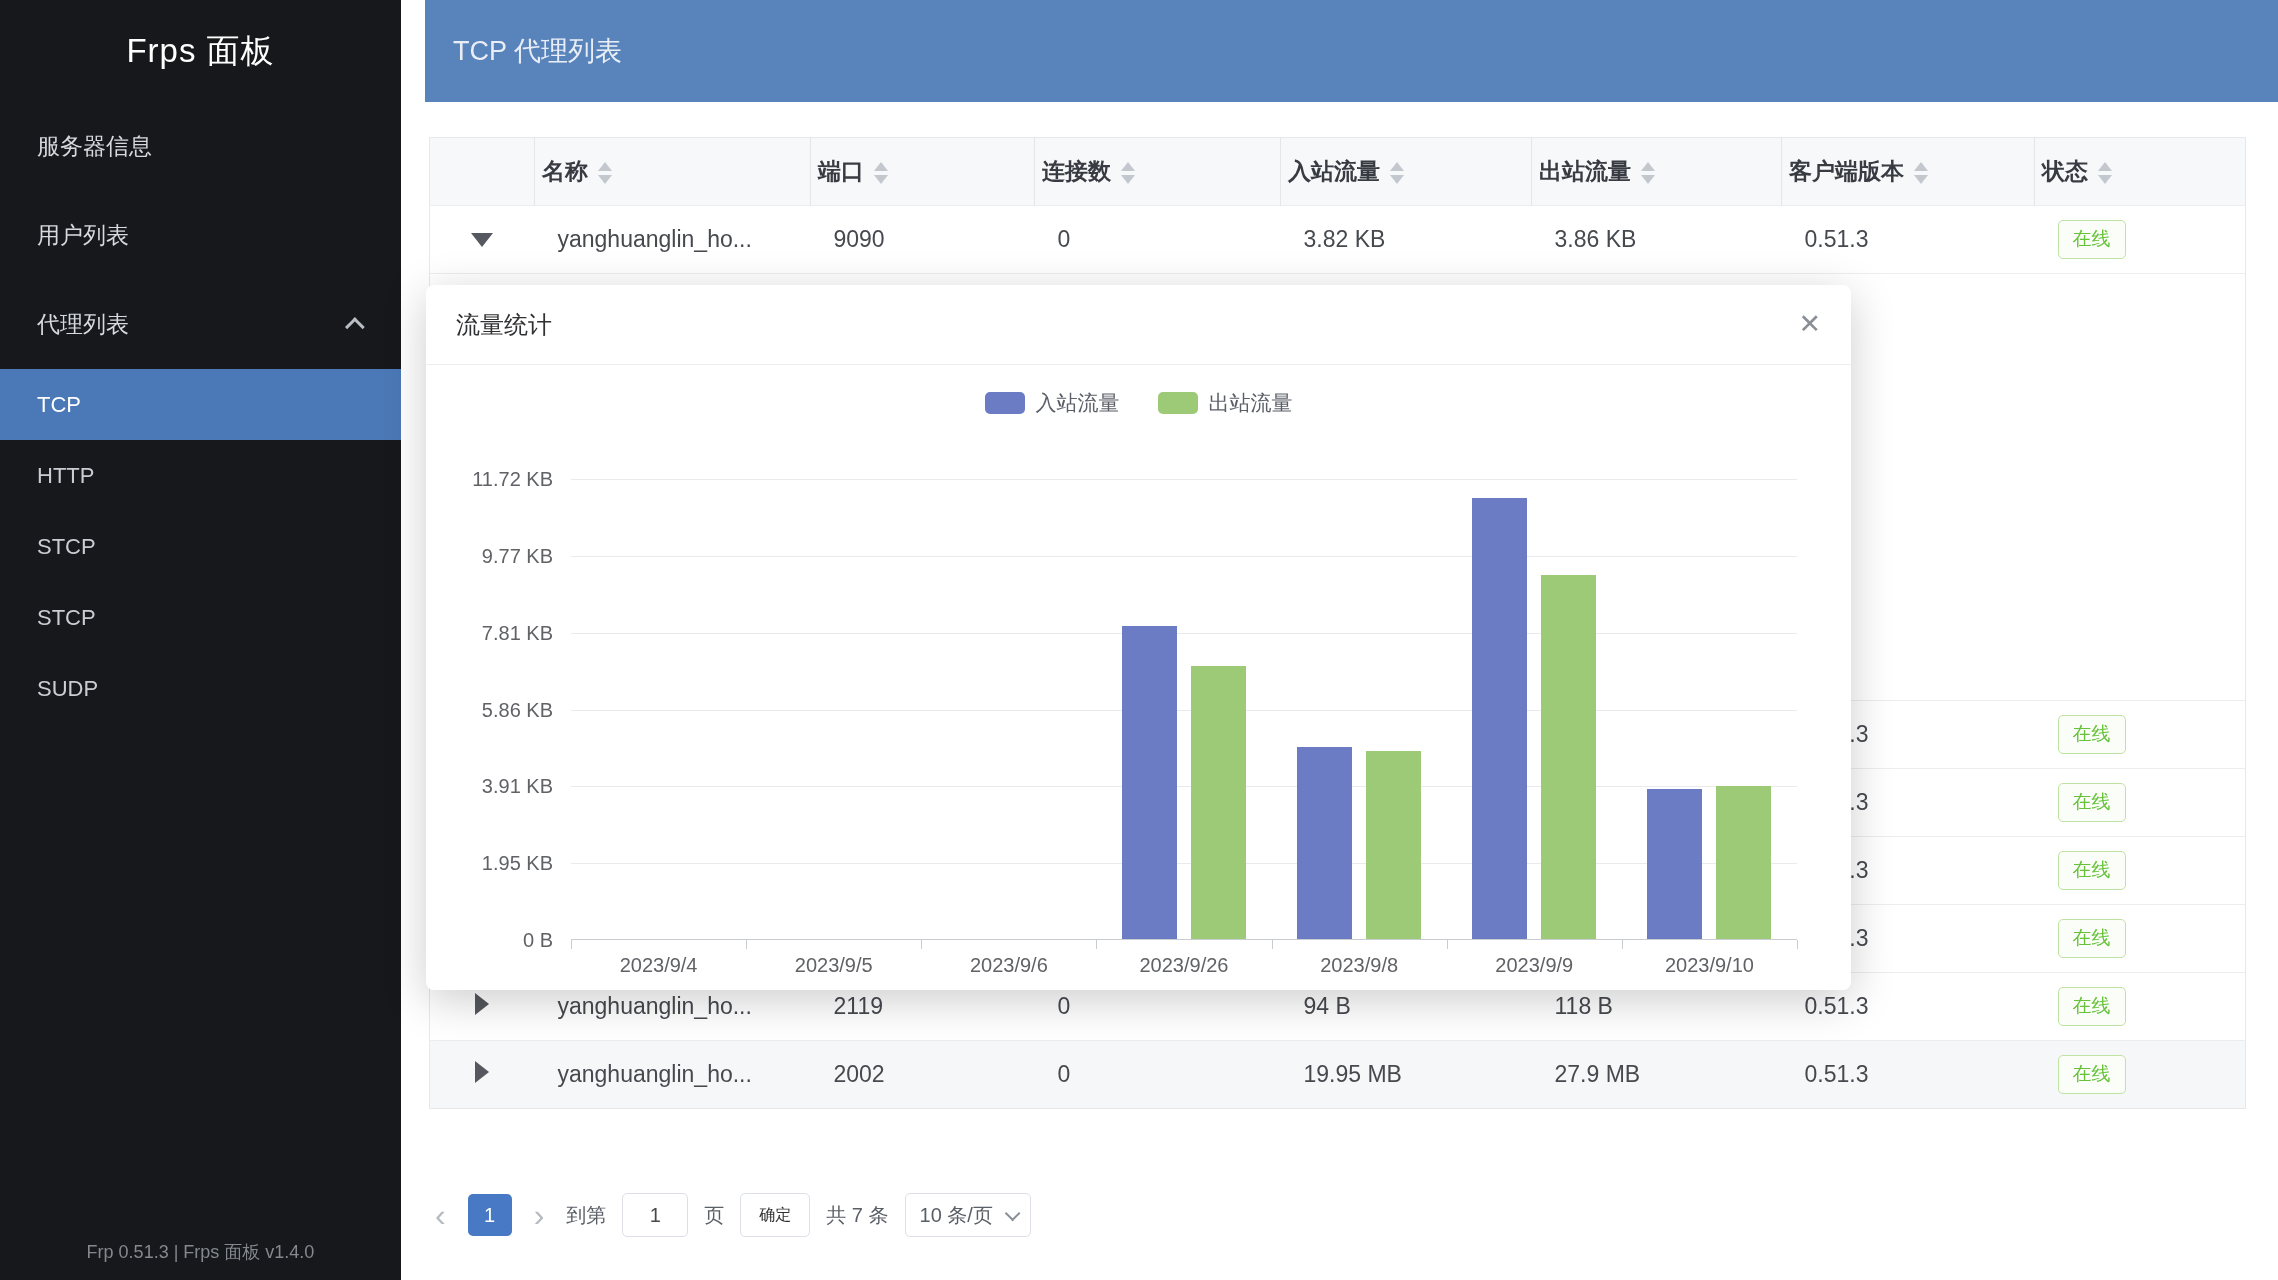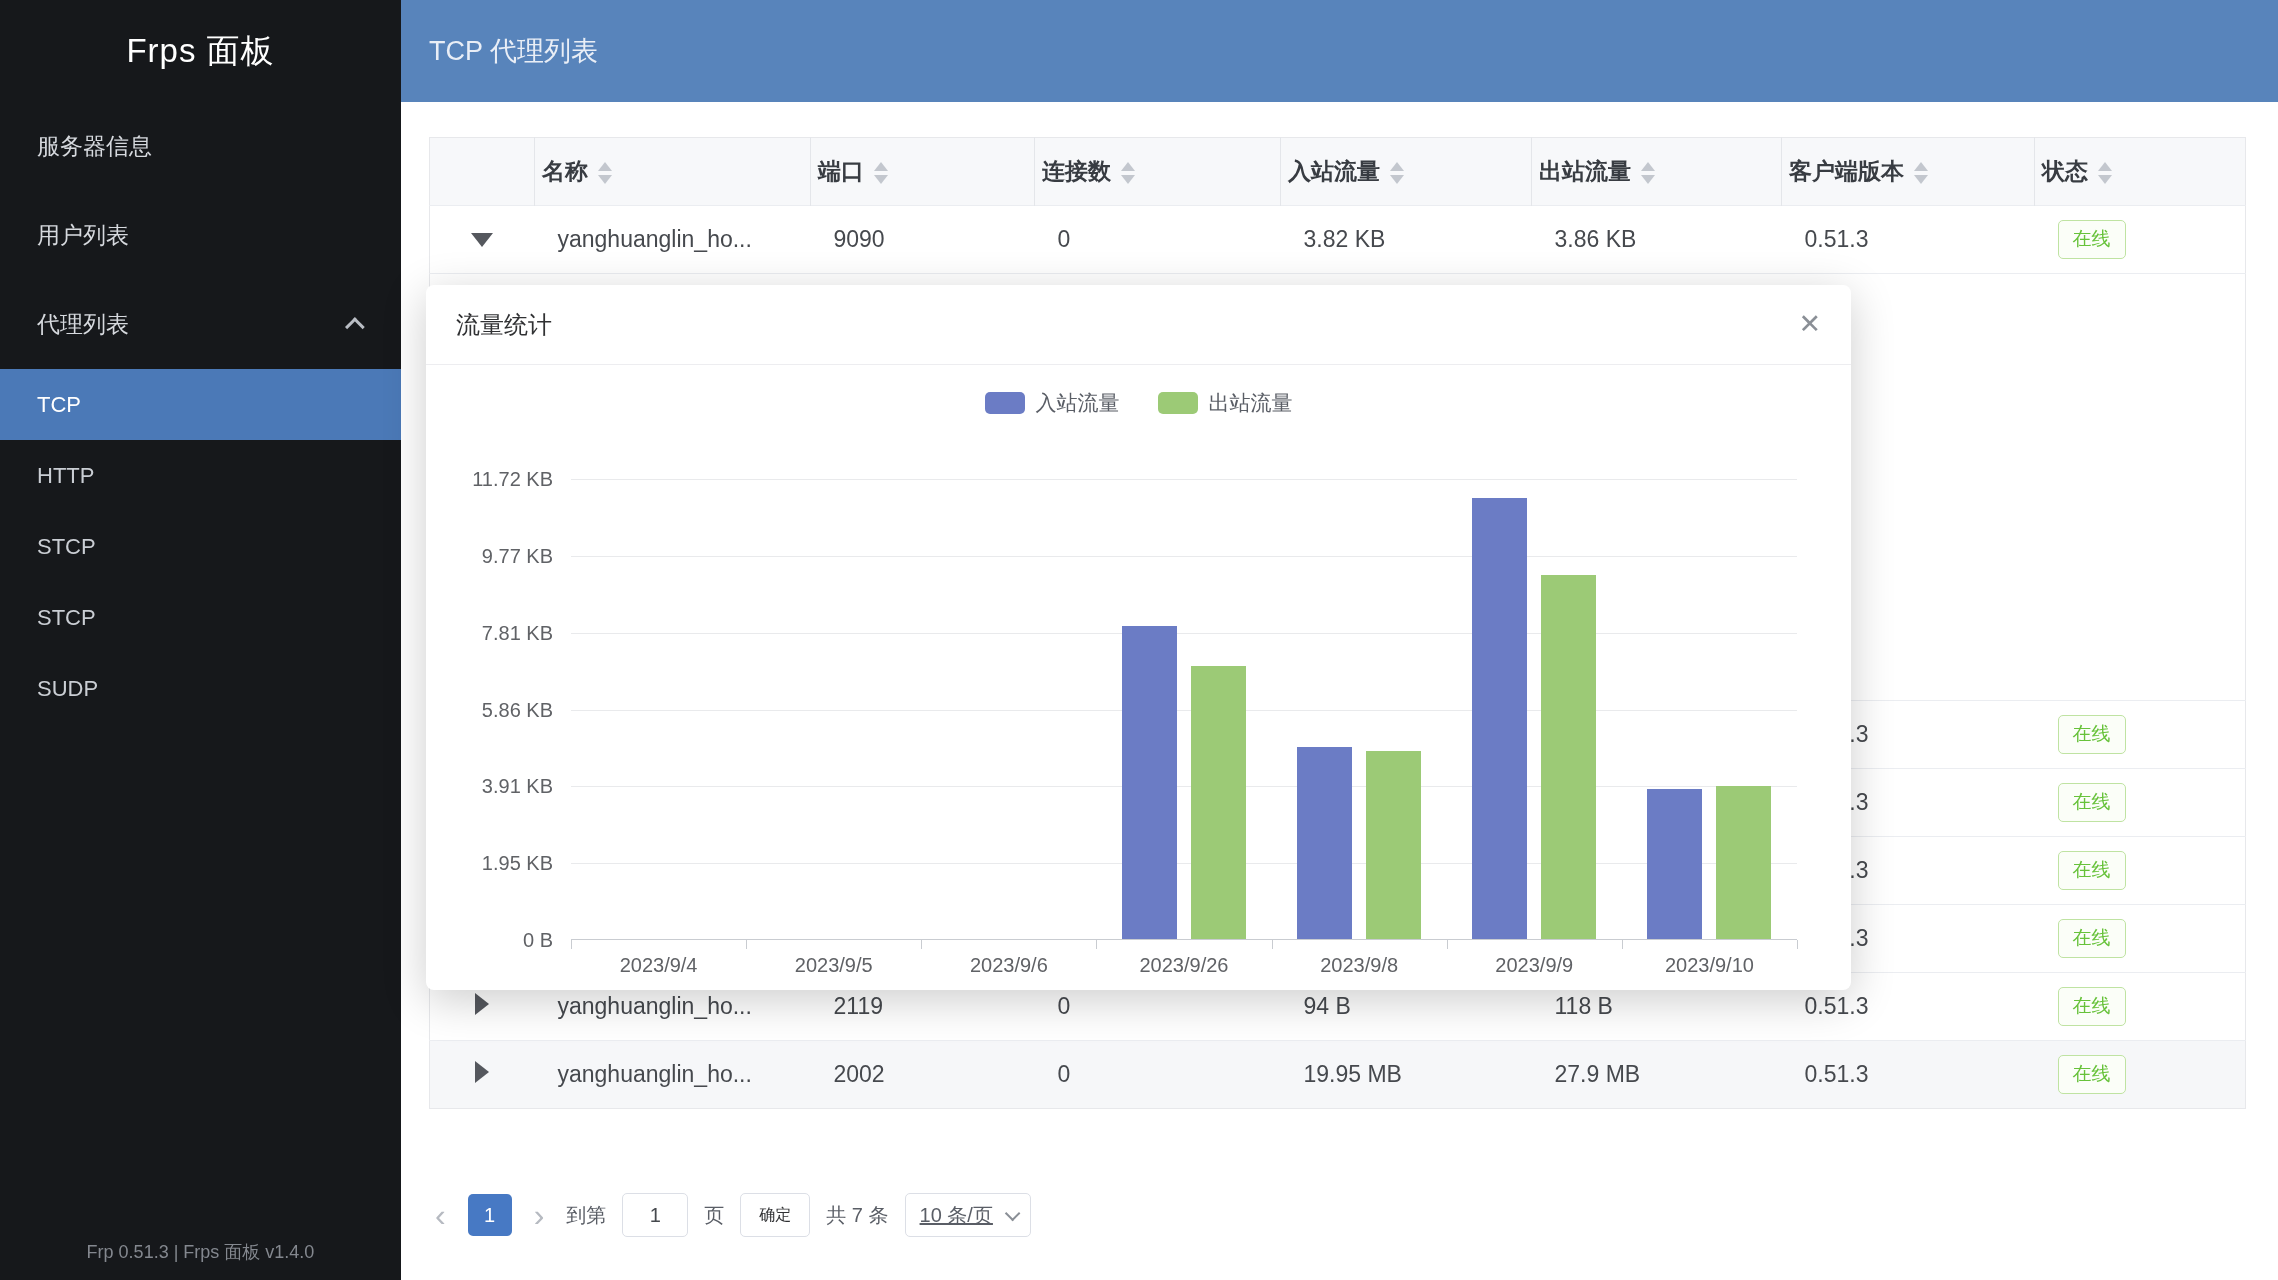--- a/index.html
+++ b/index.html
@@ -16,21 +16,21 @@
   .sub-item { height:71px; display:flex; align-items:center; padding:0 37px;
               color:#caced4; font-size:22px; cursor:pointer; }
   .sub-item.active { background:#4b79b7; color:#ffffff; }
   .chev-up { width:14px; height:14px; border-left:3px solid #b9bdc4; border-top:3px solid #b9bdc4;
              transform:rotate(45deg) translateY(3px); }
   .sidebar-footer { position:absolute; bottom:16px; left:0; width:100%; text-align:center;
                     color:#84888f; font-size:18px; }
 
   
   .main { flex:1; display:flex; flex-direction:column; background:#ffffff; }
-  .topbar { height:102px; background:#5884bb; display:flex; align-items:center; padding:0 28px; }
+  .topbar { height:102px; background:#5884bb; display:flex; align-items:center; padding:0 28px;margin-left:24px; }
   .topbar-title { color:#e9eef6; font-size:27px; }
 
   .content { padding:35px 32px 0 28px; }
 
   
   table { width:100%; border-collapse:collapse; table-layout:fixed;
           border:1px solid #e7e8eb; font-size:23px; color:#46494e; }
   thead th { background:#f7f8fa; height:68px; text-align:left; padding:0 7px;
              font-weight:bold; color:#383c42; }
   thead th + th { border-left:1px solid #e4e6ea; }
@@ -55,21 +55,21 @@
                 font-size:20px; color:#5a5e66; }
   .pg-arrow { font-size:32px; color:#b6bac1; line-height:1; cursor:pointer; padding:0 6px; }
   .pg-page { width:44px; height:42px; background:#4779c4; color:#fff; border-radius:5px;
              display:flex; align-items:center; justify-content:center; font-size:20px; cursor:pointer; }
   .pg-input { width:66px; height:44px; border:1px solid #dcdfe6; border-radius:5px;
               text-align:center; font-size:20px; color:#46494e; font-family:inherit; }
   .pg-btn { height:44px; padding:0 18px; border:1px solid #dcdfe6; border-radius:5px;
             background:#fff; font-size:16px; font-weight:500; color:#303133;
             font-family:inherit; cursor:pointer; }
   .pg-select { height:44px; border:1px solid #dcdfe6; border-radius:5px; display:flex;
-               align-items:center; gap:12px; padding:0 14px; cursor:pointer; background:#fff;text-decoration:underline; }
+               align-items:center; gap:12px; padding:0 14px; cursor:pointer; background:#fff; }
   .chev-down { width:11px; height:11px; border-right:2.5px solid #8a8f96; border-bottom:2.5px solid #8a8f96;
                transform:rotate(45deg) translateY(-3px); }
 
   
   .modal { position:absolute; left:426px; top:285px; width:1425px; height:705px; background:#fff;
            border-radius:8px; box-shadow:0 10px 45px rgba(0,0,0,0.20); z-index:10; }
   .modal-header { height:80px; display:flex; align-items:center; justify-content:space-between;
                   padding:0 30px; border-bottom:1px solid #ededf0; }
   .modal-title { font-size:24px; color:#303133; }
   .modal-close { font-size:27px; color:#8a8f96; cursor:pointer; line-height:1; }

